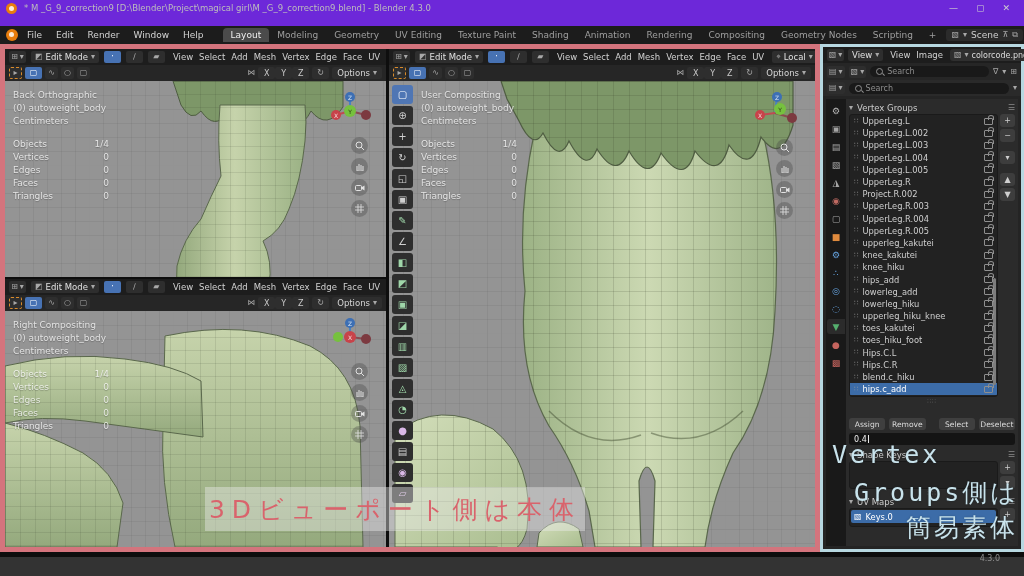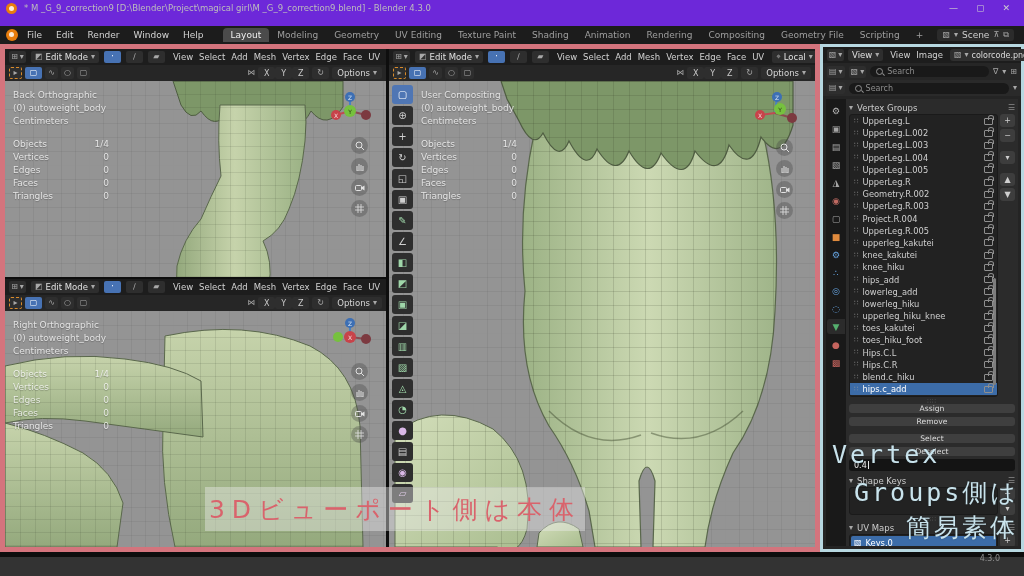--- a/index.html
+++ b/index.html
@@ -76,21 +76,21 @@
   .vg-row{display:flex;align-items:center;gap:4px;height:12.2px;padding:0 4px;color:#cfcfcf;font-size:8.3px;white-space:nowrap;}
   .vg-row.sel{background:#3c6ca8;color:#fff;}
   .vg-ic{color:#9a9a9a;font-size:7px;}
   .lock{width:7px;height:5px;border:1px solid #8f8f8f;border-radius:1px;position:relative;margin-left:auto;flex:0 0 auto;}
   .lock::before{content:"";position:absolute;width:4px;height:4px;border:1px solid #8f8f8f;border-bottom:none;border-radius:50% 50% 0 0;top:-4px;right:-2px;}
   .vg-scroll{position:absolute;right:1px;top:58%;width:3px;height:38%;background:#7d7d7d;border-radius:2px;}
   .sidecol{width:15px;display:flex;flex-direction:column;gap:2px;}
   .sbtn{width:15px;height:13px;background:#3d3d3d;border-radius:3px;display:flex;align-items:center;justify-content:center;color:#cfcfcf;font-size:8px;}
   .gap6{height:5px;}
   .grip{height:6px;display:flex;align-items:center;justify-content:center;color:#6f6f6f;font-size:6px;letter-spacing:1px;}
-  .actions{display:flex;gap:4px;margin-top:1px;flex-direction:column;}
+  .actions{display:flex;gap:4px;margin-top:15px;}
   .abtn{flex:1;background:#3f3f3f;border-radius:3px;height:12px;display:flex;align-items:center;justify-content:center;color:#dcdcdc;font-size:7.6px;}
   .agap{width:5px;flex:0 0 auto;}
   .wfield{margin-top:3px;background:#141414;border-radius:3px;height:12px;display:flex;align-items:center;padding:0 5px;color:#eee;font-size:8px;}
   .caret-line{width:1px;height:8px;background:#e8e8e8;margin-left:1px;}
   .sk-box{background:#222;border:1px solid #1a1a1a;border-radius:3px;height:26px;}
   .uv-box{background:#222;border:1px solid #1a1a1a;border-radius:3px;height:15px;padding:1px;}
   .uv-row{display:flex;align-items:center;gap:4px;height:13px;padding:0 3px;background:#3c6ca8;border-radius:2px;color:#fff;font-size:8.3px;}
   
   .pink-band{left:205px;top:487px;width:380px;height:44px;background:rgba(235,235,235,.42);z-index:30;display:flex;align-items:center;justify-content:center;}
   .pink-text{color:#d9636c;font-size:25px;letter-spacing:7px;white-space:nowrap;font-family:"DejaVu Sans",sans-serif;}
@@ -126,21 +126,21 @@
 
     <span class="ws active">Layout</span>
         <span class="ws">Modeling</span>
         <span class="ws">Geometry</span>
         <span class="ws">UV Editing</span>
         <span class="ws">Texture Paint</span>
         <span class="ws">Shading</span>
         <span class="ws">Animation</span>
         <span class="ws">Rendering</span>
         <span class="ws">Compositing</span>
-        <span class="ws">Geometry File</span>
+        <span class="ws">Geometry Nodes</span>
         <span class="ws">Scripting</span>
         <span class="ws">+</span>
       </span>
     <span class="mb-right">
       <span class="pillgrp">
         <span class="ic">▧</span>
         <span class="ic">▾</span>
         <span>Scene</span>
         <span class="ic">⊼</span>
         <span class="ic">⧉</span>
@@ -348,21 +348,21 @@
         </defs>
         <path d="M160,25 Q240,8 305,35 Q350,58 355,115 L358,236 L170,236 Q155,170 158,110 Z" fill="url(#gB)" stroke="#5a684c"></path>
         <path d="M160,25 Q240,8 305,35 Q350,58 355,115 L358,236 L170,236 Q155,170 158,110 Z" fill="url(#wfB)"></path>
         <path d="M0,55 Q60,40 120,48 Q170,54 196,70 L198,126 Q140,118 80,110 Q35,104 0,112 Z" fill="url(#gB)" stroke="#5a684c"></path>
         <path d="M0,55 Q60,40 120,48 Q170,54 196,70 L198,126 Q140,118 80,110 Q35,104 0,112 Z" fill="url(#wfB)"></path>
         <path d="M0,112 Q40,122 78,142 Q108,160 118,192 L112,236 L0,236 Z" fill="url(#gB)" stroke="#5a684c"></path>
         <path d="M0,112 Q40,122 78,142 Q108,160 118,192 L112,236 L0,236 Z" fill="url(#wfB)"></path>
       </svg>
     </div>
     <div class="vp-info">
-      <div>Right Orthographic</div>
+      <div>Right Compositing</div>
       <div>(0) autoweight_body</div>
       <div>Centimeters</div>
       <div class="stats">
 
       <div class="stat-row">
             <span class="k">Objects</span>
             <span class="v">1/4</span>
           </div>
           <div class="stat-row">
             <span class="k">Vertices</span>
@@ -696,31 +696,31 @@
                 <span>UpperLeg.L.005</span>
                 <span class="lock"></span>
               </div>
               <div class="vg-row">
                 <span class="vg-ic ic">∷</span>
                 <span>UpperLeg.R</span>
                 <span class="lock"></span>
               </div>
               <div class="vg-row">
                 <span class="vg-ic ic">∷</span>
-                <span>Geometry.R.002</span>
+                <span>Project.R.002</span>
                 <span class="lock"></span>
               </div>
               <div class="vg-row">
                 <span class="vg-ic ic">∷</span>
                 <span>UpperLeg.R.003</span>
                 <span class="lock"></span>
               </div>
               <div class="vg-row">
                 <span class="vg-ic ic">∷</span>
-                <span>Project.R.004</span>
+                <span>UpperLeg.R.004</span>
                 <span class="lock"></span>
               </div>
               <div class="vg-row">
                 <span class="vg-ic ic">∷</span>
                 <span>UpperLeg.R.005</span>
                 <span class="lock"></span>
               </div>
               <div class="vg-row">
                 <span class="vg-ic ic">∷</span>
                 <span>upperleg_kakutei</span>

